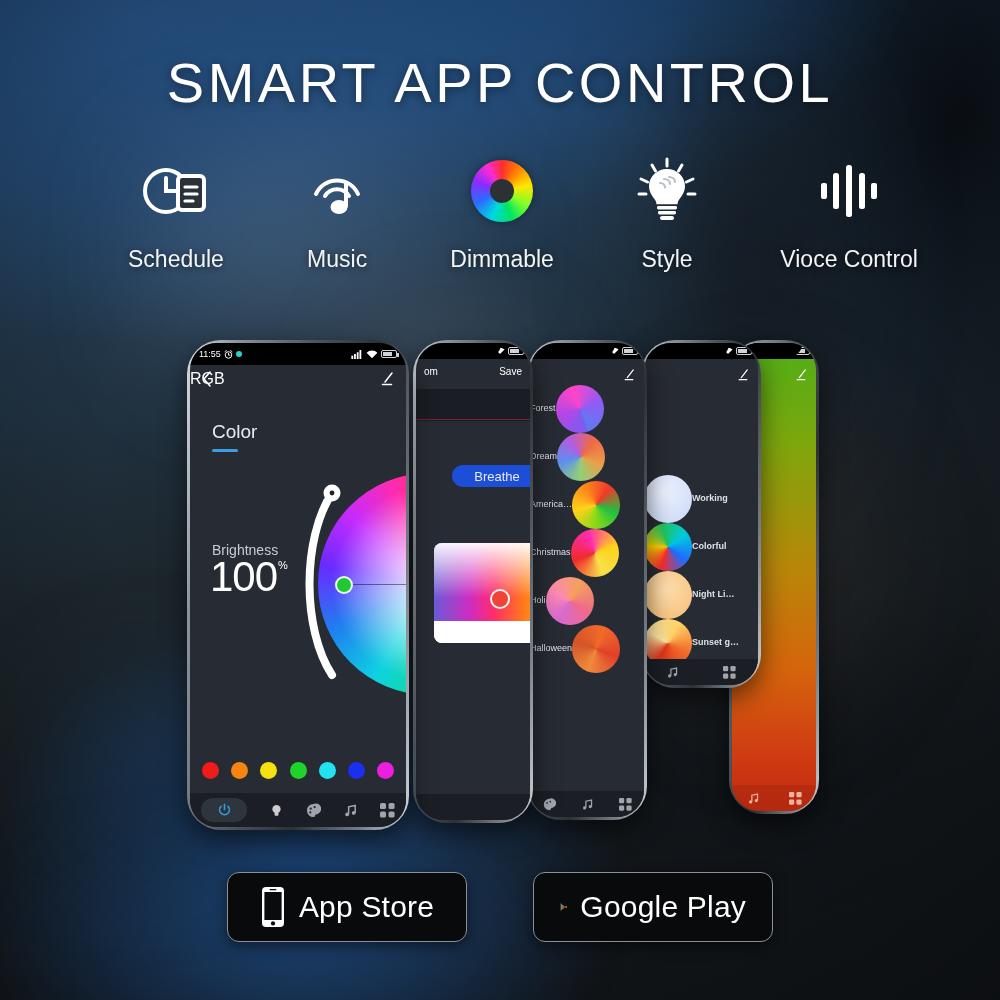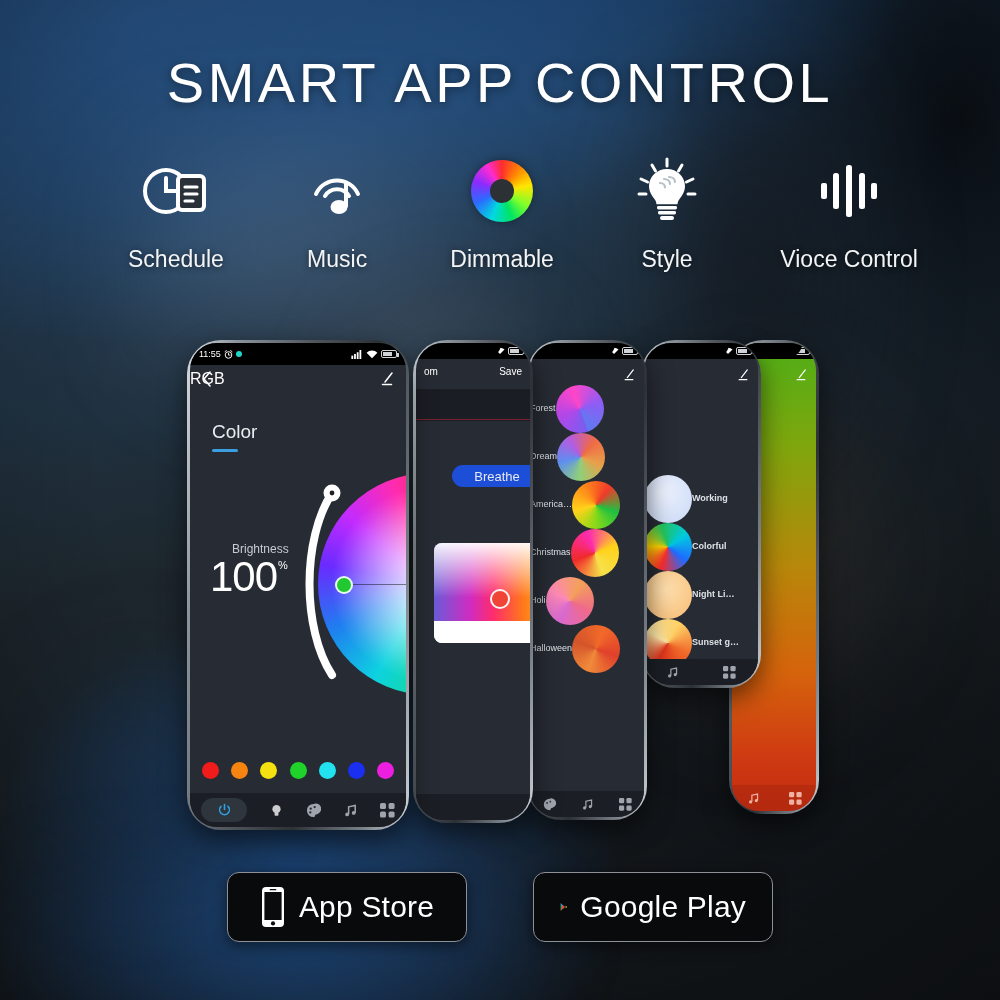--- a/index.html
+++ b/index.html
@@ -142,21 +142,21 @@
   #phone1 .titlebar {
     position:absolute; left:0; top:22px; width:100%; height:28px;
     display:flex; align-items:center; justify-content:space-between; padding:0 12px;
     color:#fff; font-size:12px; z-index:5;
   }
   #phone1 .tb-title { position:absolute; left:0; width:100%; text-align:left; font-size:16px; }
   #phone1 .colorlabel {
     position:absolute; left:22px; top:78px; color:#e9ecef; font-size:19px; z-index:4;
   }
   #phone1 .colorlabel u { display:block; width:26px; height:3px; background:#3a9ee0; margin-top:6px; border-radius:2px; }
-  #phone1 .bright-lab { position:absolute; left:22px; top:199px; color:#c7ccd2; font-size:12px; z-index:4;margin-left:20px; }
+  #phone1 .bright-lab { position:absolute; left:22px; top:199px; color:#c7ccd2; font-size:14px; z-index:4; }
   #phone1 .bright-val {
     position:absolute; left:20px; top:210px; color:#fff; font-size:42px; font-weight:400; z-index:4;
     letter-spacing:-1px;
   }
   #phone1 .bright-pct { position:absolute; left:88px; top:216px; color:#fff; font-size:11px; z-index:4; }
   .cwheel {
     position:absolute; left:128px; top:130px; width:222px; height:222px; border-radius:50%;
     background:
       radial-gradient(circle at 50% 50%, rgba(255,255,255,0.92) 0%, rgba(255,255,255,0) 62%),
       conic-gradient(from 90deg,

